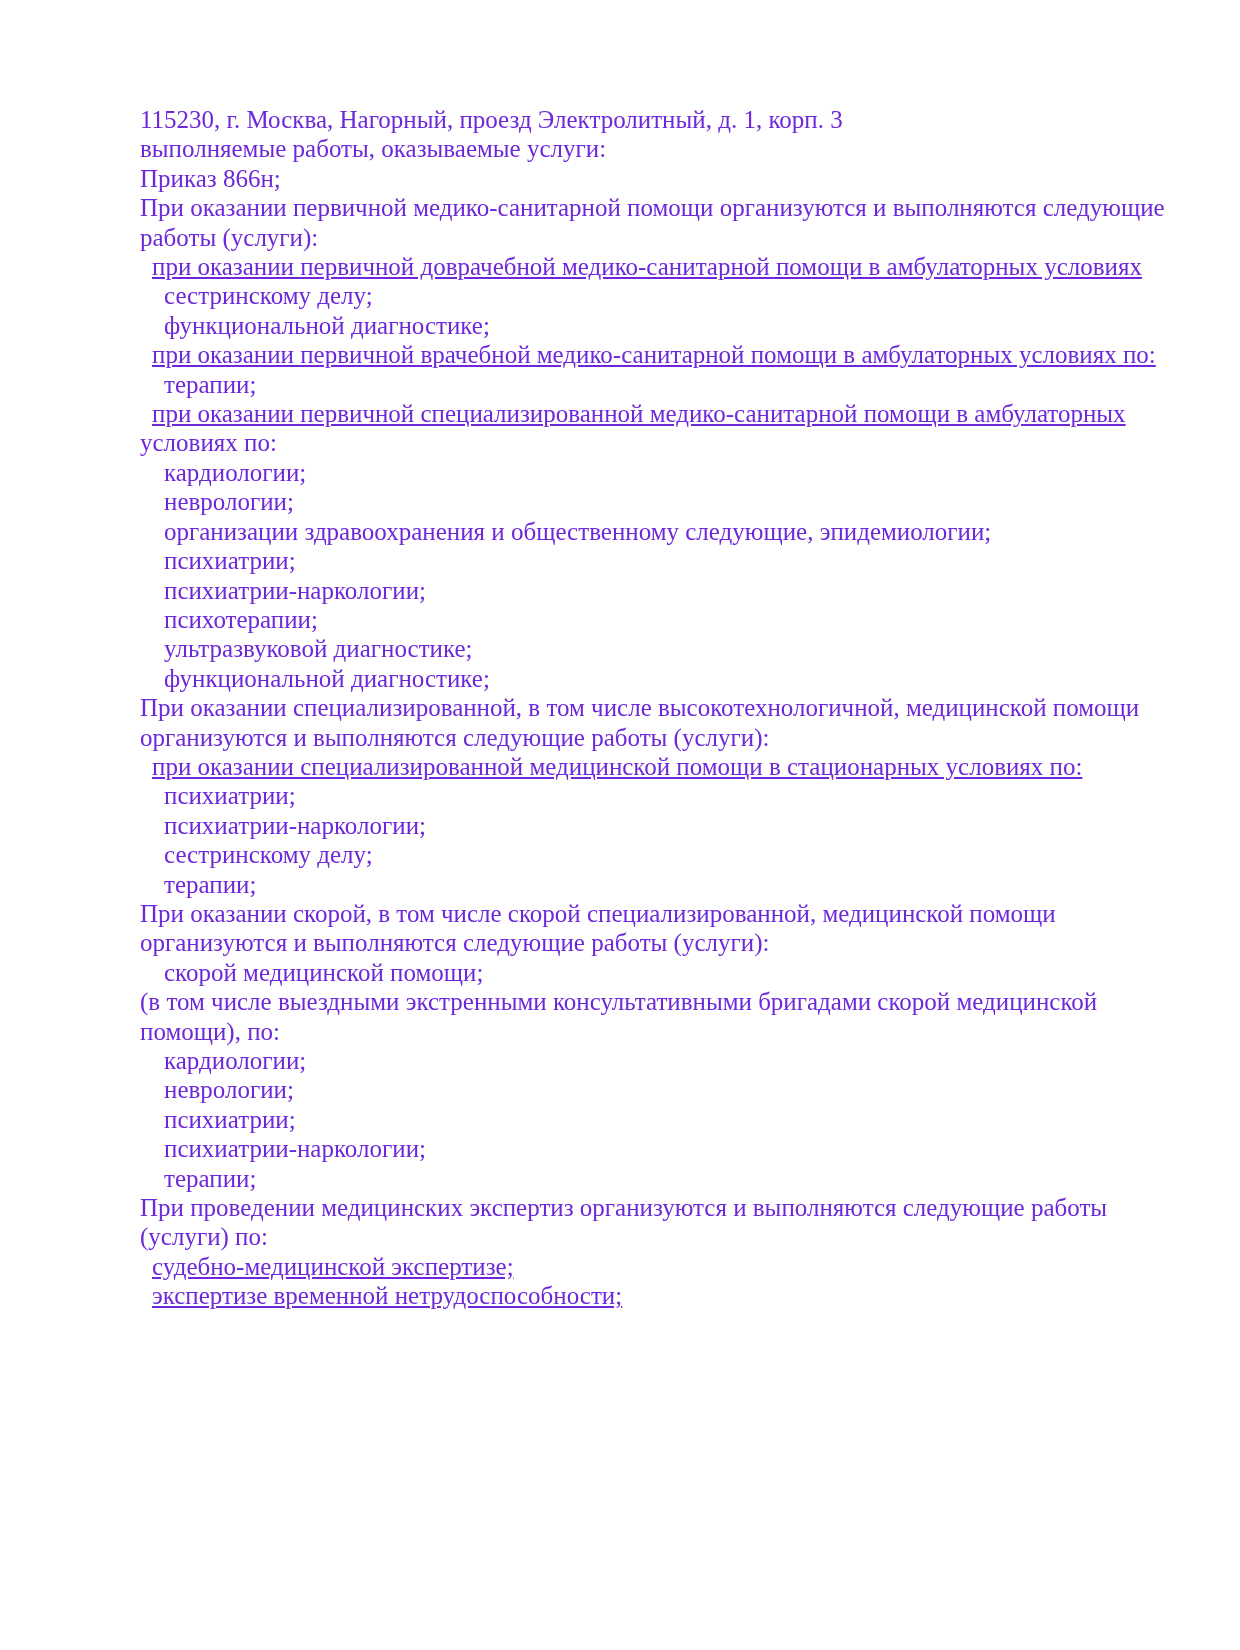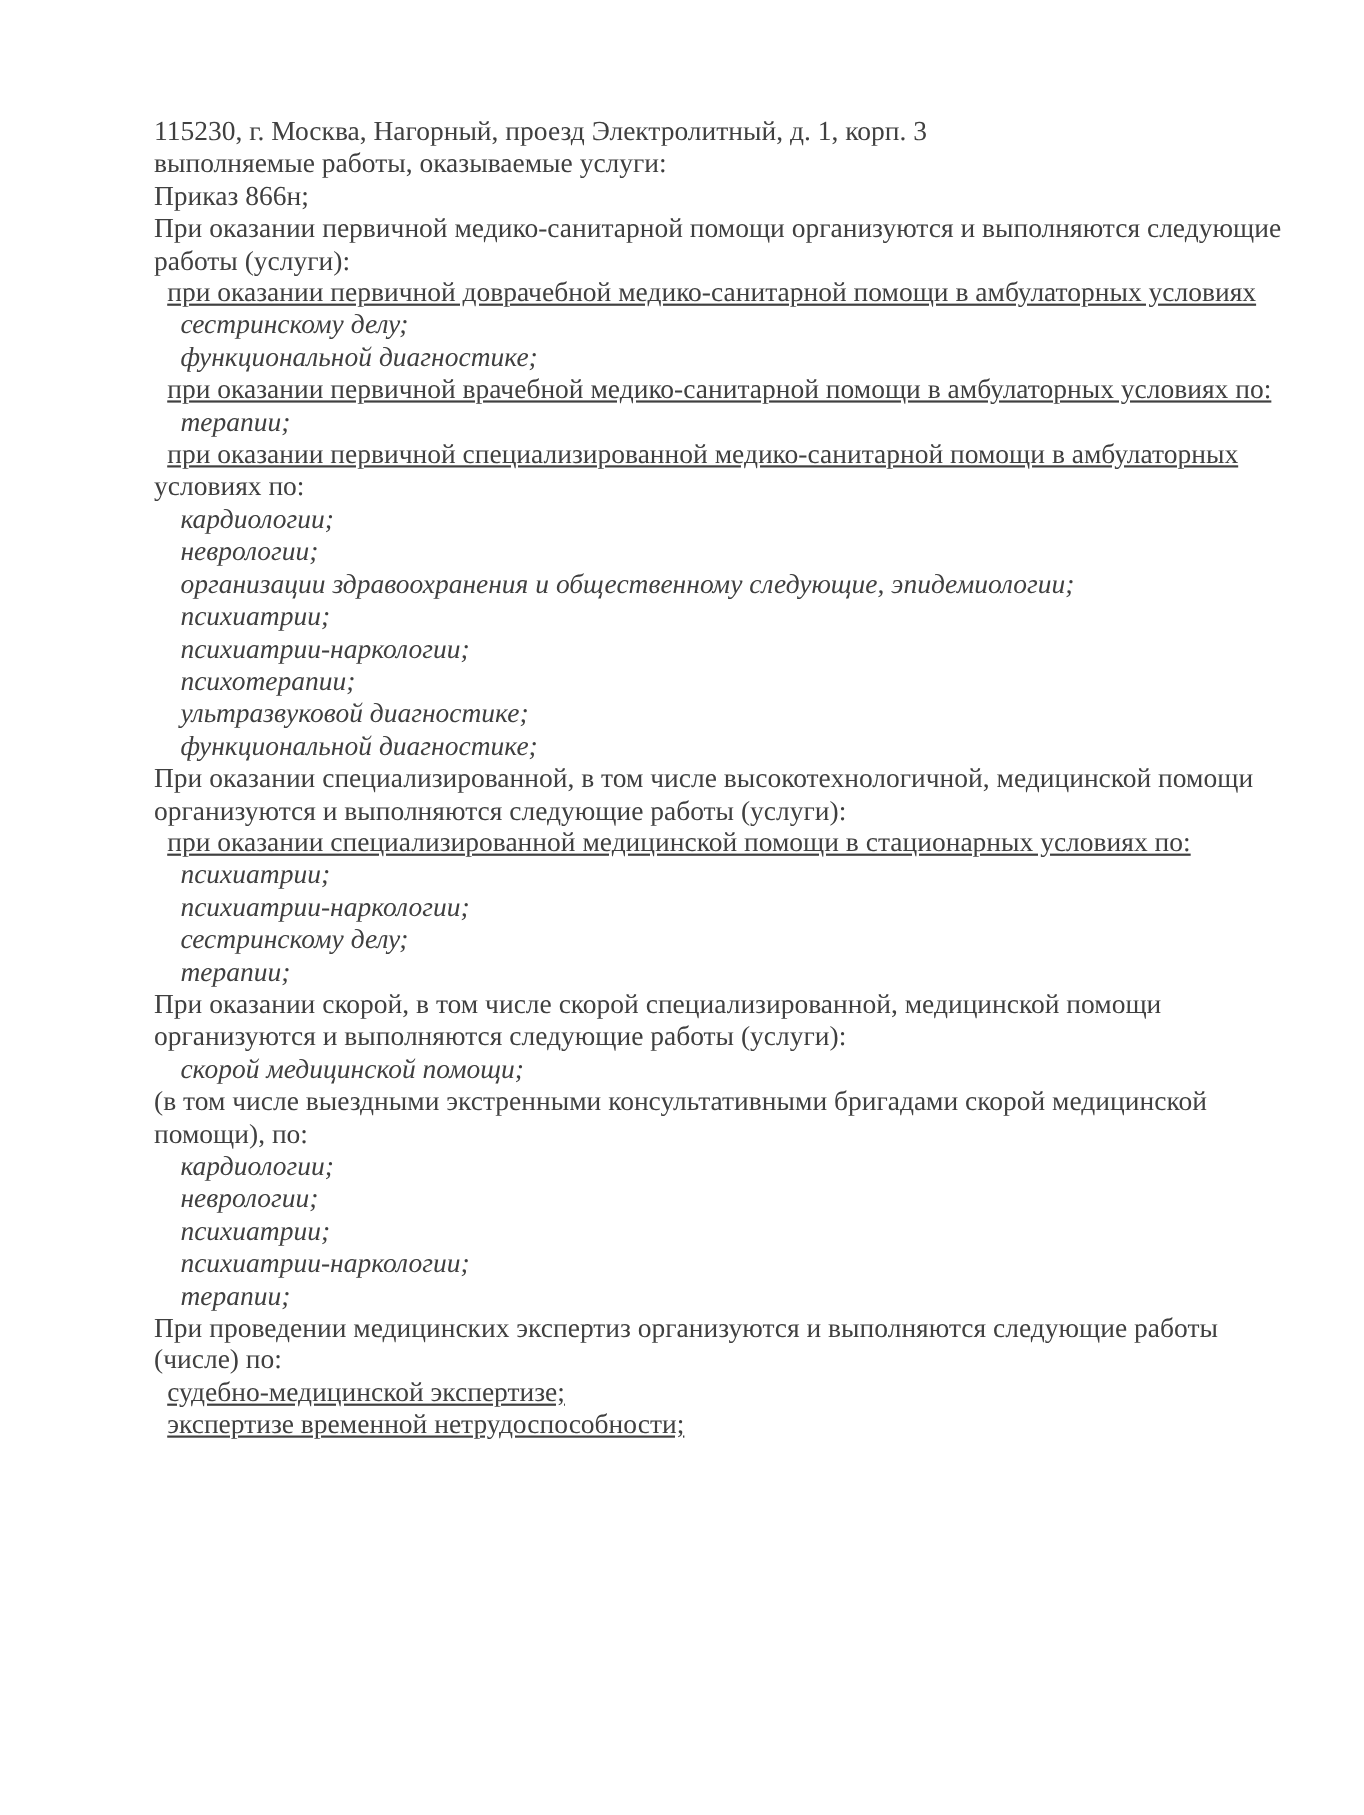--- a/index.html
+++ b/index.html
@@ -7,36 +7,36 @@
     padding: 0;
     background: #ffffff;
   }
   .page {
     position: relative;
     width: 1240px;
     height: 1650px;
     background: #ffffff;
     overflow: hidden;
     font-family: "Liberation Serif", "DejaVu Serif", serif;
-    color: #404040;
+    color: #6d28d9;
   }
   .doc-body {
     position: absolute;
     top: 105px;
     left: 140px;
     width: 990px;
     font-size: 25px;
     line-height: 29.4px;
   }
   .line {
     white-space: pre;
   }
   .lvl0 { padding-left: 0; }
   .lvl1 { padding-left: 12px; text-decoration: underline; }
-  .lvl2 { padding-left: 24px; font-style: italic; }
+  .lvl2 { padding-left: 24px; }
 </style>
 </head>
 <body>
 
 <div class="page">
   <div class="doc-body" id="doc-body">
       <div class="line lvl0">115230, г. Москва, Нагорный, проезд Электролитный, д. 1, корп. 3</div>
       <div class="line lvl0">выполняемые работы, оказываемые услуги:</div>
       <div class="line lvl0">Приказ 866н;</div>
       <div class="line lvl0">При оказании первичной медико-санитарной помощи организуются и выполняются следующие</div>
@@ -67,17 +67,17 @@
       <div class="line lvl0">организуются и выполняются следующие работы (услуги):</div>
       <div class="line lvl2">скорой медицинской помощи;</div>
       <div class="line lvl0">(в том числе выездными экстренными консультативными бригадами скорой медицинской</div>
       <div class="line lvl0">помощи), по:</div>
       <div class="line lvl2">кардиологии;</div>
       <div class="line lvl2">неврологии;</div>
       <div class="line lvl2">психиатрии;</div>
       <div class="line lvl2">психиатрии-наркологии;</div>
       <div class="line lvl2">терапии;</div>
       <div class="line lvl0">При проведении медицинских экспертиз организуются и выполняются следующие работы</div>
-      <div class="line lvl0">(числе) по:</div>
+      <div class="line lvl0">(услуги) по:</div>
       <div class="line lvl1">судебно-медицинской экспертизе;</div>
       <div class="line lvl1">экспертизе временной нетрудоспособности;</div>
     </div>
 </div>
 
 </body></html>

